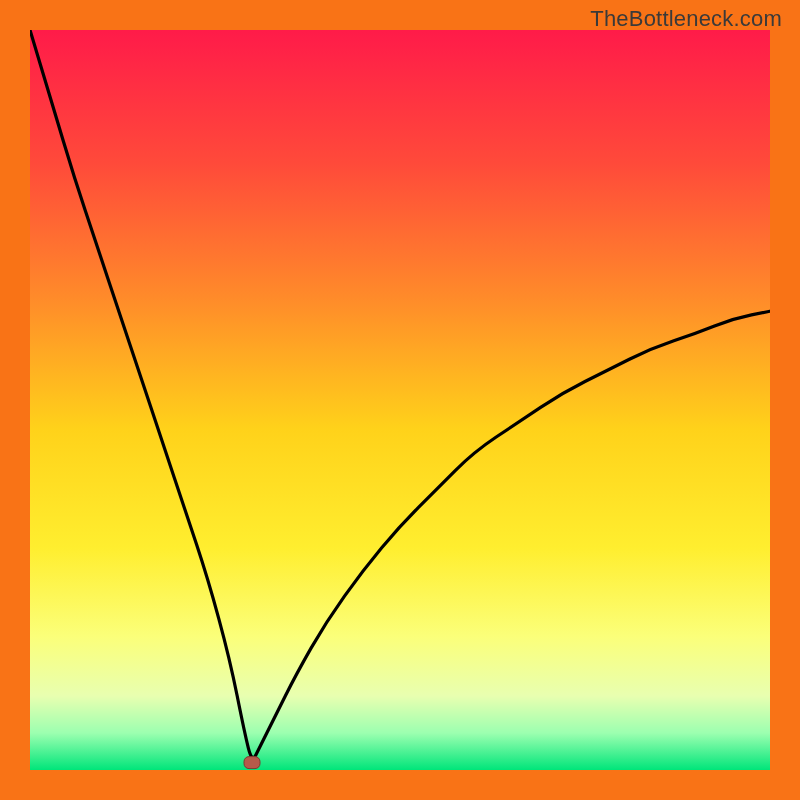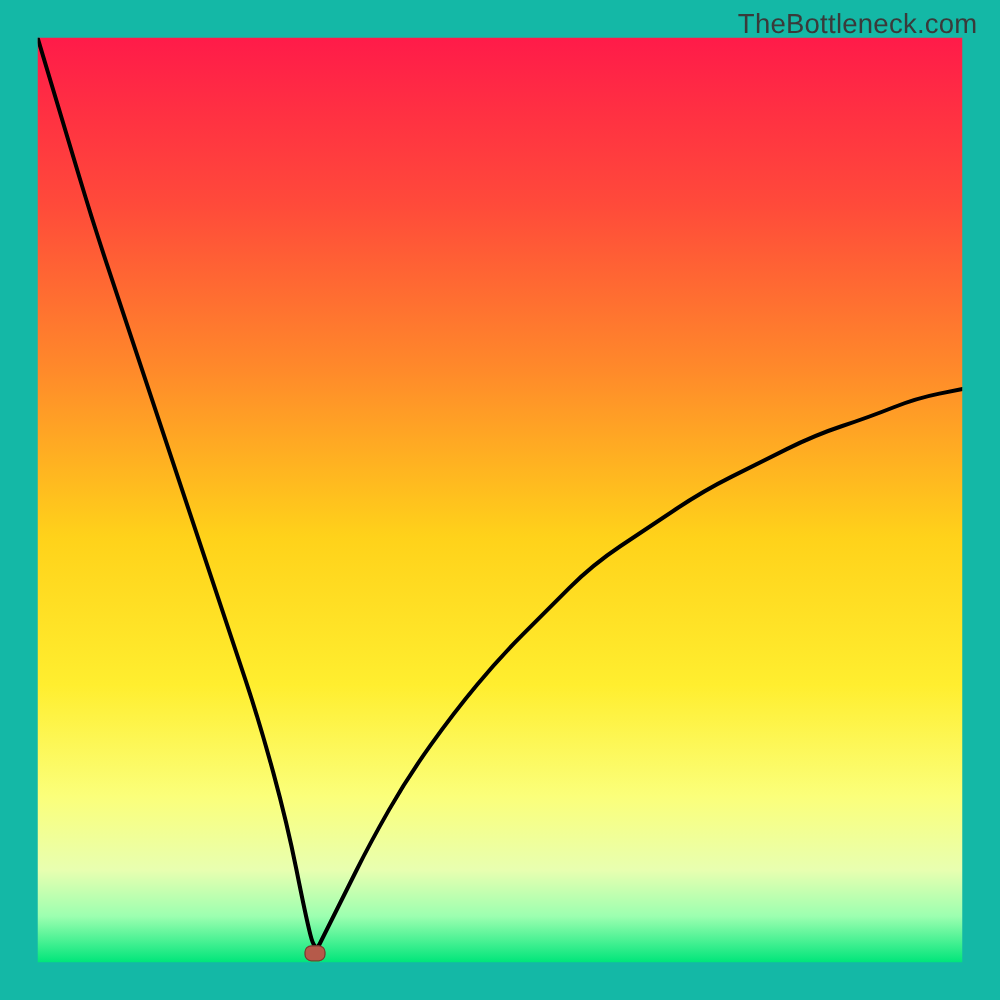--- a/index.html
+++ b/index.html
@@ -8,21 +8,21 @@
     width: 800px;
     height: 800px;
     overflow: hidden;
     font-family: Arial, Helvetica, sans-serif;
     background: #000;
   }
   .frame {
     position: relative;
     width: 800px;
     height: 800px;
-    background: #14b8a6;
+    background: #f97316;
   }
   .plot-area {
     position: absolute;
     left: 30px;
     top: 30px;
     width: 740px;
     height: 740px;
     overflow: hidden;
   }
   .gradient-bg {

